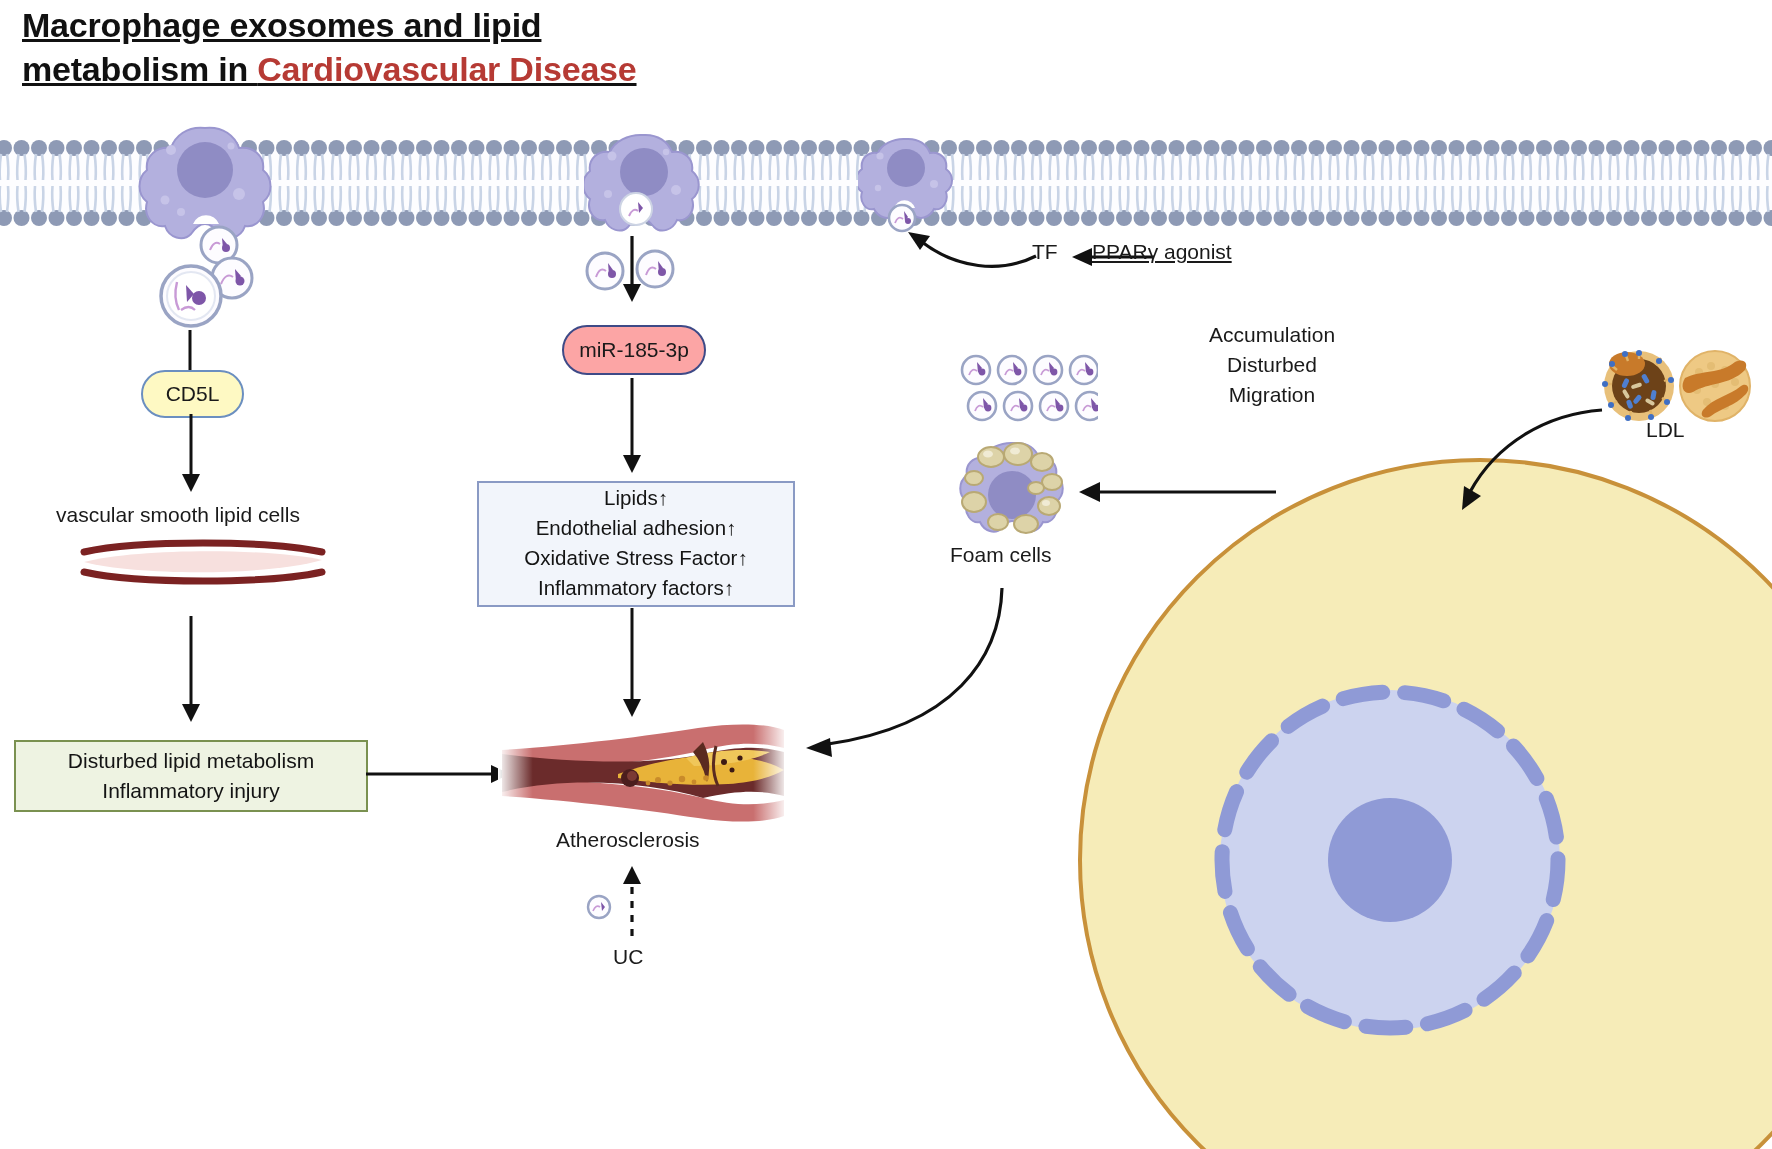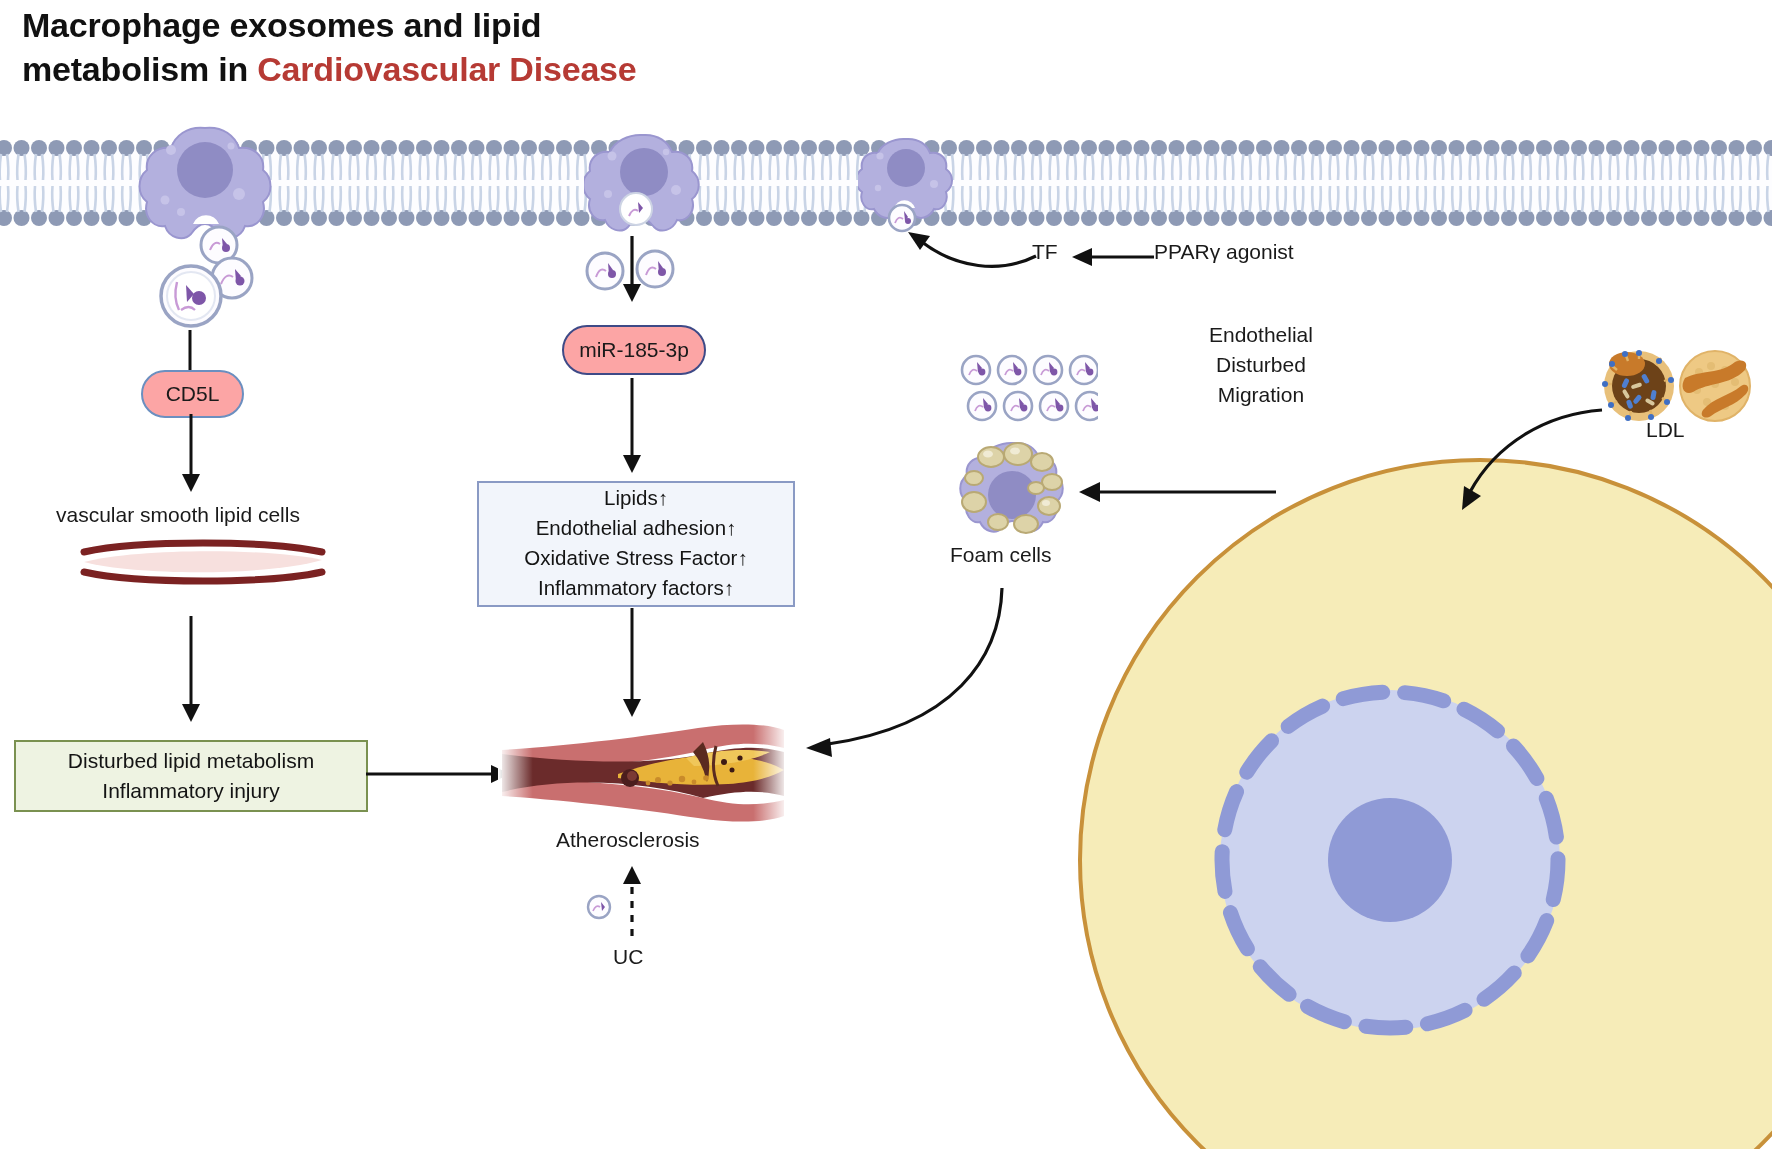--- a/index.html
+++ b/index.html
@@ -4,29 +4,29 @@
 <style>
   html,body{margin:0;padding:0;background:#ffffff;}
   body{width:1772px;height:1149px;position:relative;overflow:hidden;
        font-family:"Liberation Sans","DejaVu Sans",sans-serif;color:#111;}
   .stage{position:absolute;inset:0;width:1772px;height:1149px;}
   .abs{position:absolute;}
   svg{display:block;}
 
   
   #title{left:22px;top:4px;width:840px;font-size:34px;font-weight:bold;line-height:1.28;
-         letter-spacing:-0.2px;}
+         letter-spacing:-0.2px;text-decoration:underline;}
   #title .accent{color:#b63a34;}
 
   
   .lbl{font-size:21px;color:#1a1a1a;white-space:nowrap;}
 
   
   .pill{border-radius:999px;display:flex;align-items:center;justify-content:center;
-        font-size:21px;color:#1a1a1a;background:#fca5a5;}
+        font-size:21px;color:#1a1a1a;background:#fef9c3;}
   #cd5l-pill{left:141px;top:370px;width:99px;height:44px;border:2.5px solid #6b8fc0;}
   #mir-pill{left:562px;top:325px;width:140px;height:46px;border:2.5px solid #3e4a87;
             background:#fca5a5;}
 
   
   #effects-box{left:477px;top:481px;width:314px;height:122px;border:2px solid #8a9ac4;
                background:#f2f5fb;display:flex;flex-direction:column;align-items:center;
                justify-content:flex-start;gap:1px;}
   #effects-box .line{font-size:20.5px;color:#141414;line-height:1.42;white-space:nowrap;}
 
@@ -35,21 +35,21 @@
                  justify-content:center;}
   #disturbed-box .line{font-size:21px;color:#141414;line-height:1.42;white-space:nowrap;}
 
   
   #vsmc-label{left:56px;top:503px;}
   #athero-label{left:556px;top:828px;}
   #foam-label{left:950px;top:543px;}
   #uc-label{left:613px;top:945px;}
   #ldl-label{left:1646px;top:418px;}
   #tf-label{left:1032px;top:240px;}
-  #pparg-label{left:1154px;top:240px;}
+  #pparg-label{left:1092px;top:240px;text-decoration:underline;}
   #aam-block{left:1209px;top:320px;text-align:center;line-height:1.42;}
 </style>
 </head>
 <body>
 
 <div class="stage">
 
   <div class="abs" id="title">
     <span>Macrophage exosomes and lipid</span><br>
     <span>metabolism in </span><span class="accent">Cardiovascular Disease</span>
@@ -659,21 +659,21 @@
       <path d="M8 30 C24 22 44 26 58 14 C66 10 72 14 68 22
                C52 38 32 34 16 44 C8 48 2 40 8 30 Z" fill="#c87a2a"></path>
       <path d="M26 62 C36 50 52 48 64 38 C70 34 74 40 69 46
                C58 58 44 60 34 68 C28 72 22 68 26 62 Z" fill="#c87a2a"></path>
     </g>
   </svg>
 
   <div class="abs lbl" id="ldl-label">LDL</div>
 
   <div class="abs" id="aam-block">
-    <div class="lbl">Endothelial</div>
+    <div class="lbl">Accumulation</div>
     <div class="lbl">Disturbed</div>
     <div class="lbl">Migration</div>
   </div>
 
   <svg class="abs" style="left:1396px;top:400px;" width="220" height="120">
     <path d="M206 10 C150 14 100 44 74 92" stroke="#111" stroke-width="3.2" fill="none"></path>
     <path d="M66 110 l2 -24 l17 10 z" fill="#111"></path>
   </svg>
 
 </div>

